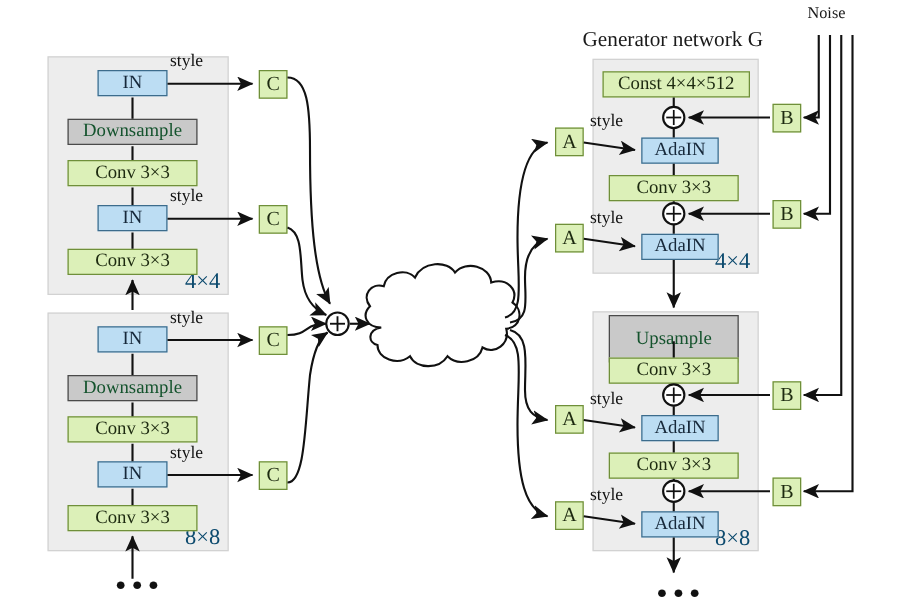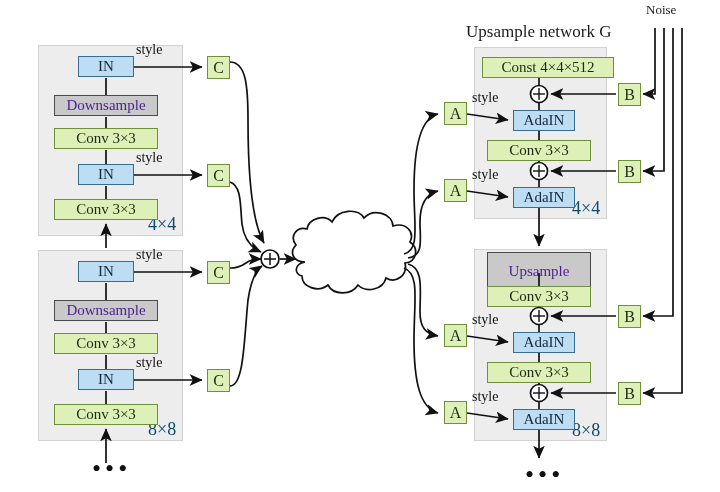--- a/index.html
+++ b/index.html
@@ -10,35 +10,35 @@
 
   .ttl{position:absolute;font-size:17px;color:#1a1a1a;white-space:nowrap;}
 
   .grp{position:absolute;background:#ededed;border:1px solid #d2d2d2;box-sizing:border-box;}
   .grplbl{position:absolute;font-size:18px;color:#0c4a6e;white-space:nowrap;}
 
   .bx{position:absolute;box-sizing:border-box;border:1px solid #555;
       display:flex;align-items:center;justify-content:center;white-space:nowrap;
       font-size:15px;line-height:1;}
   .bx.in{background:#bcddf3;border-color:#3c6c8c;color:#16283a;}
-  .bx.grey{background:#c9c9c9;border-color:#4a4a4a;color:#4c1d95;}
+  .bx.grey{background:#c9c9c9;border-color:#4a4a4a;color:#14532d;}
   .bx.green{background:#dcf0b8;border-color:#6f8f3a;color:#1d2a10;}
   .bx.sq{font-size:16px;}
 
   .styl{position:absolute;font-size:14px;color:#111;white-space:nowrap;}
   .dots{position:absolute;font-size:26px;letter-spacing:4px;color:#111;line-height:1;}
   .cloudtxt{position:absolute;font-size:19px;font-style:italic;color:#101010;white-space:nowrap;}
   .noiselbl{position:absolute;font-size:13px;color:#1a1a1a;white-space:nowrap;}
 </style>
 </head>
 <body>
 
 <div id="stage">
 
-  <div class="ttl" style="left:466px;top:22px;">Upsample network G</div>
+  <div class="ttl" style="left:466px;top:22px;">Generator network G</div>
   <div class="noiselbl" style="left:646px;top:2px;">Noise</div>
 
   <div class="grp" style="left:38px;top:45px;width:145px;height:191px;"></div>
   <div class="grplbl" style="left:148px;top:214px;">4×4</div>
 
   <div class="grp" style="left:38px;top:250px;width:145px;height:191px;"></div>
   <div class="grplbl" style="left:148px;top:419px;">8×8</div>
 
   <div class="bx in" style="left:78px;top:56px;width:56px;height:21px;">IN</div>
   <div class="bx grey" style="left:54px;top:95px;width:104px;height:21px;">Downsample</div>
@@ -71,21 +71,21 @@
   <div class="bx green sq" style="left:444px;top:179px;width:23px;height:23px;">A</div>
   <div class="bx green sq" style="left:444px;top:324px;width:23px;height:23px;">A</div>
   <div class="bx green sq" style="left:444px;top:401px;width:23px;height:23px;">A</div>
 
   <div class="grp" style="left:474px;top:47px;width:133px;height:172px;"></div>
   <div class="grplbl" style="left:572px;top:198px;">4×4</div>
 
   <div class="grp" style="left:474px;top:249px;width:133px;height:192px;"></div>
   <div class="grplbl" style="left:572px;top:420px;">8×8</div>
 
-  <div class="bx green" style="left:482px;top:57px;width:132px;height:21px;">Const 4×4×512</div>
+  <div class="bx green" style="left:482px;top:57px;width:118px;height:21px;">Const 4×4×512</div>
   <div class="bx in" style="left:513px;top:110px;width:62px;height:21px;">AdaIN</div>
   <div class="bx green" style="left:487px;top:140px;width:104px;height:21px;">Conv 3×3</div>
   <div class="bx in" style="left:513px;top:187px;width:62px;height:21px;">AdaIN</div>
 
   <div class="styl" style="left:472px;top:90px;">style</div>
   <div class="styl" style="left:472px;top:167px;">style</div>
 
   <div class="bx grey" style="left:487px;top:252px;width:104px;height:38px;">Upsample</div>
   <div class="bx green" style="left:487px;top:286px;width:104px;height:21px;">Conv 3×3</div>
   <div class="bx in" style="left:513px;top:332px;width:62px;height:21px;">AdaIN</div>

